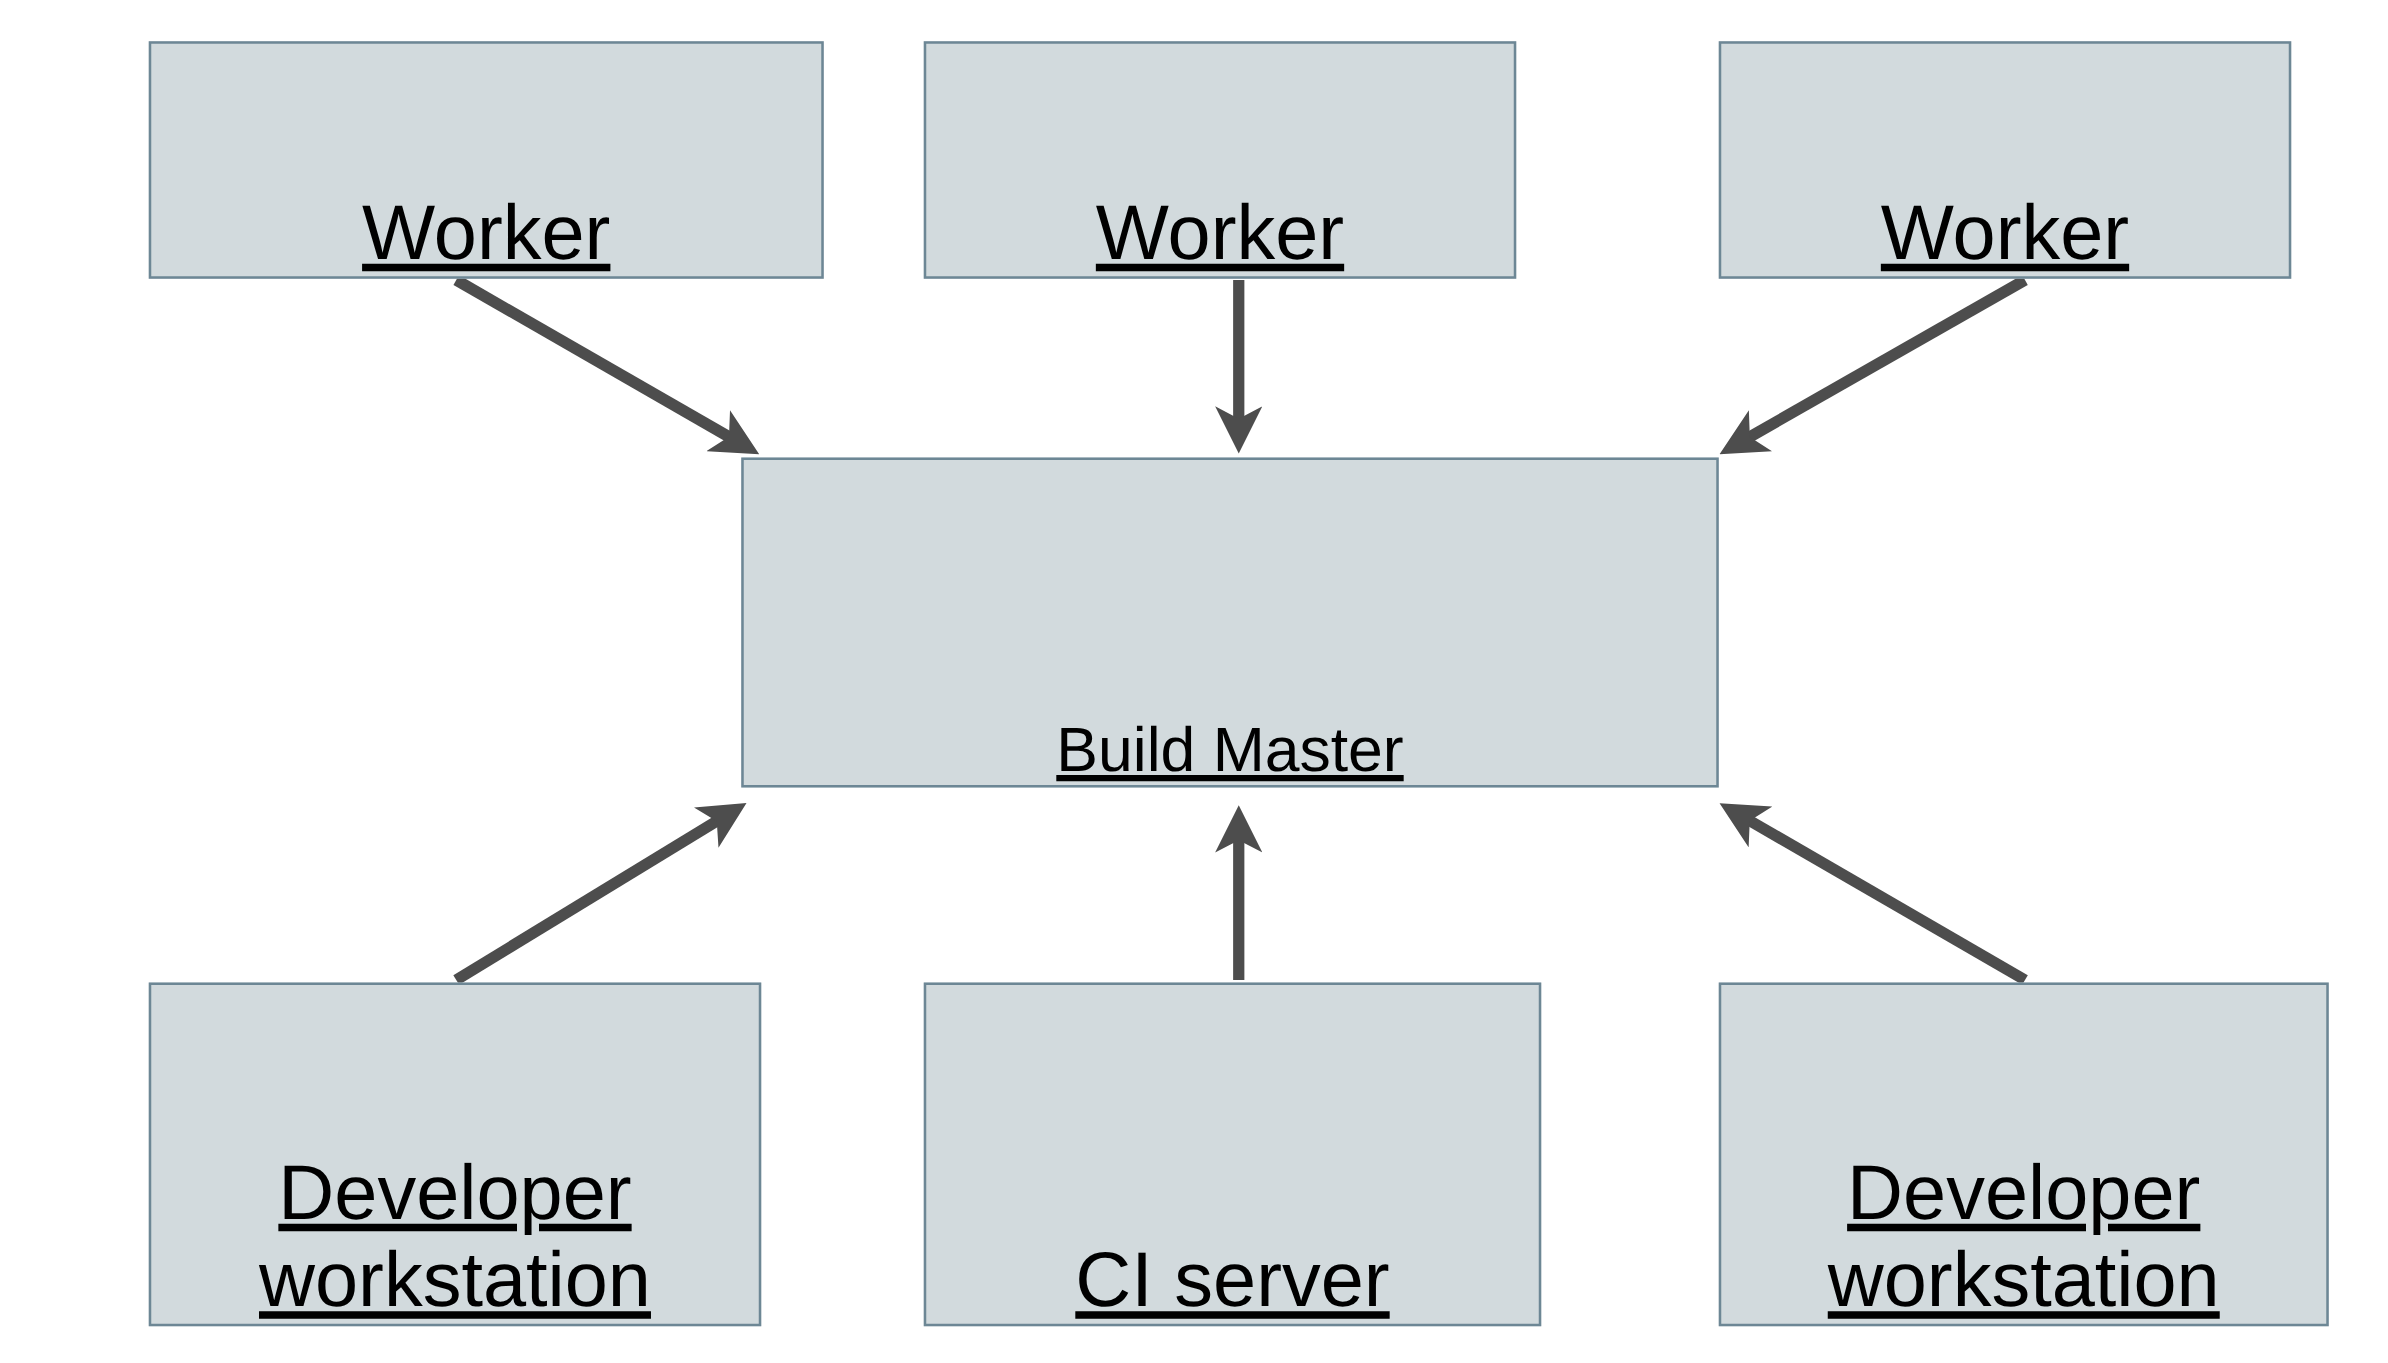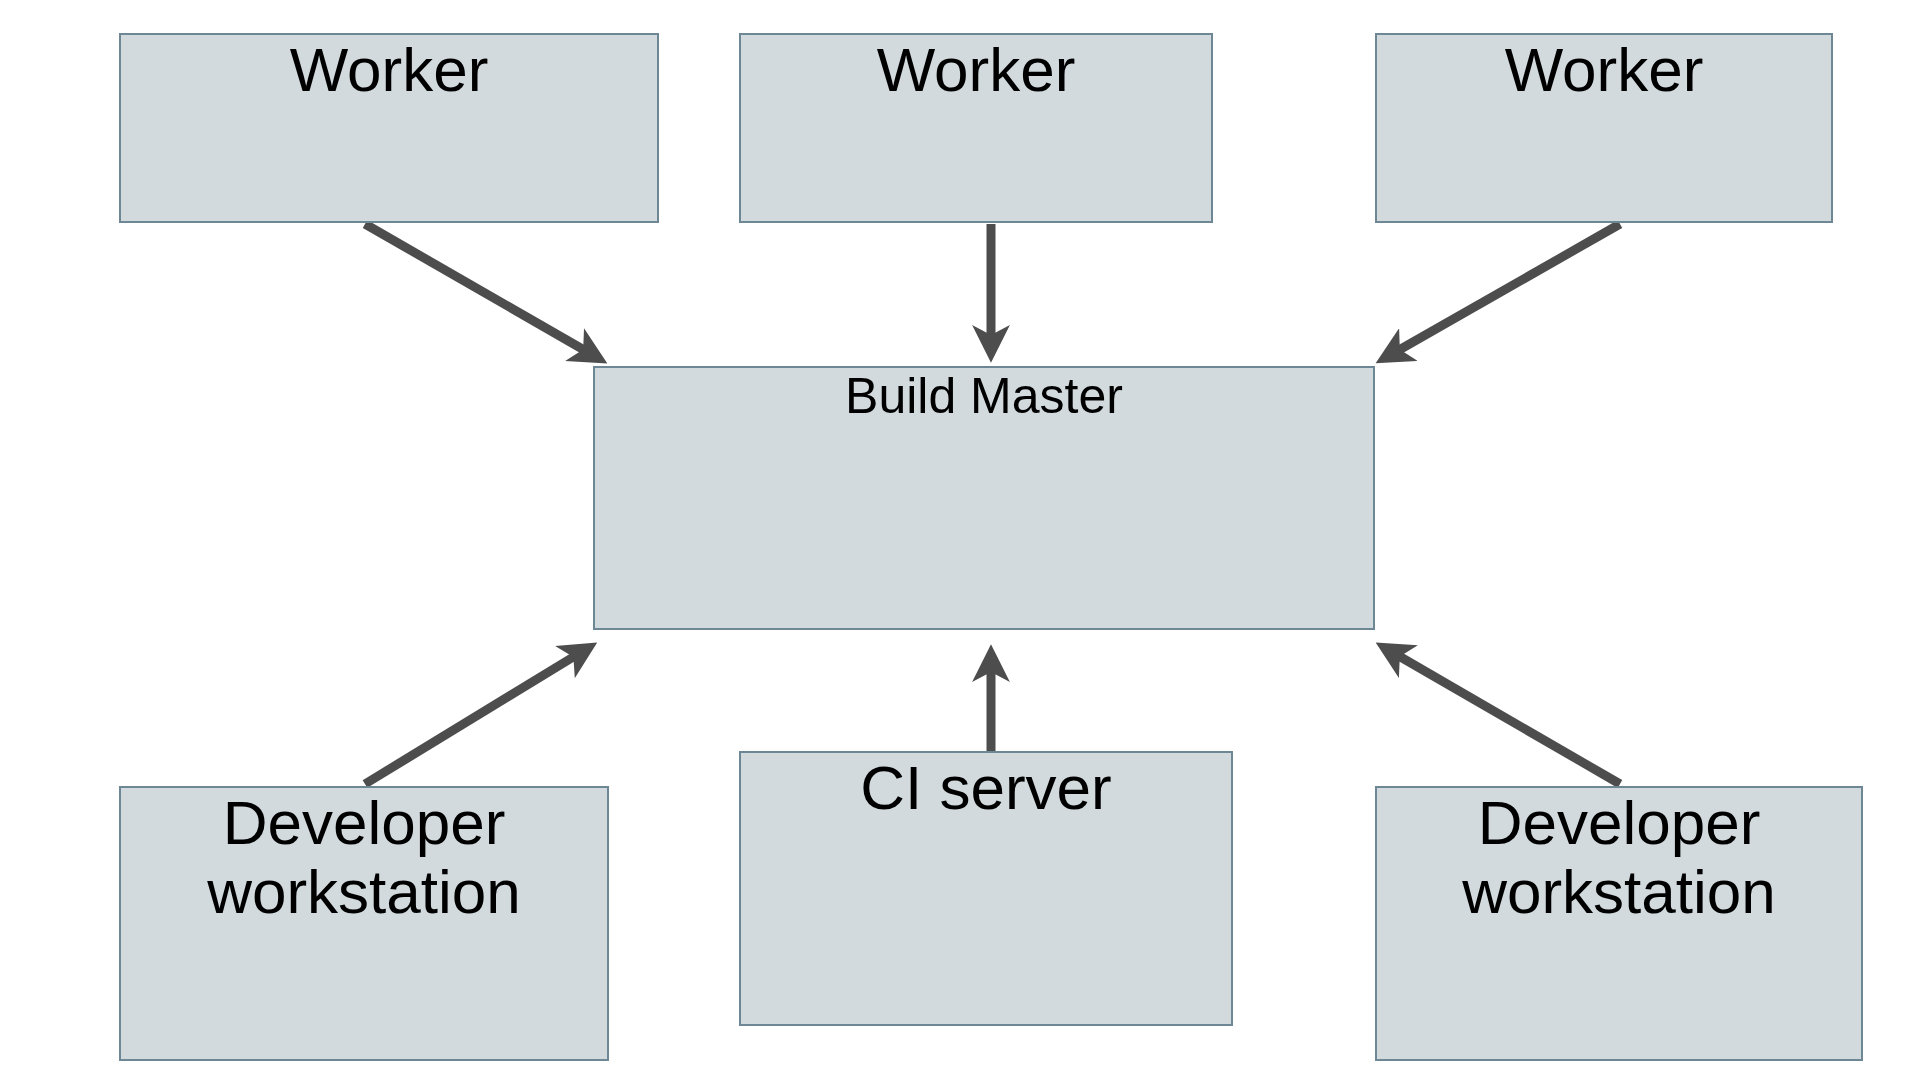--- a/index.html
+++ b/index.html
@@ -24,41 +24,42 @@
     width: 1910px;
     height: 1090px;
     pointer-events: none;
   }
   .node {
     position: absolute;
     box-sizing: border-box;
     background: #d2dadd;
     border: 2px solid #6d8795;
     display: flex;
-    align-items: flex-start;
+    align-items: flex-end;
     justify-content: center;
     text-align: center;
     color: #000000;
     line-height: 1.12;
     z-index: 2;
+    text-decoration: underline;
   }
   .node-label {
     display: block;
     white-space: pre-line;
     padding: 0 6px;
   }
   
   #node-worker-1 { left: 119px;  top: 33px;  width: 540px; height: 190px; font-size: 62px; }
   #node-worker-2 { left: 739px;  top: 33px;  width: 474px; height: 190px; font-size: 62px; }
   #node-worker-3 { left: 1375px; top: 33px;  width: 458px; height: 190px; font-size: 62px; }
   
   #node-build-master { left: 593px; top: 366px; width: 782px; height: 264px; font-size: 50px; }
   
   #node-dev-ws-left  { left: 119px;  top: 786px; width: 490px; height: 275px; font-size: 62px; }
-  #node-ci-server    { left: 739px;  top: 751px; width: 494px; height: 275px; font-size: 62px; }
+  #node-ci-server    { left: 739px;  top: 786px; width: 494px; height: 275px; font-size: 62px; }
   #node-dev-ws-right { left: 1375px; top: 786px; width: 488px; height: 275px; font-size: 62px; }
 </style>
 </head>
 <body>
 
 <div id="canvas">
 
   <svg id="edges" viewBox="0 0 1910 1090" width="1910" height="1090" xmlns="http://www.w3.org/2000/svg">
     <defs>
       <marker id="arrowhead" markerWidth="4.2" markerHeight="4.2" refX="3.0" refY="2.1" orient="auto" markerUnits="strokeWidth">

